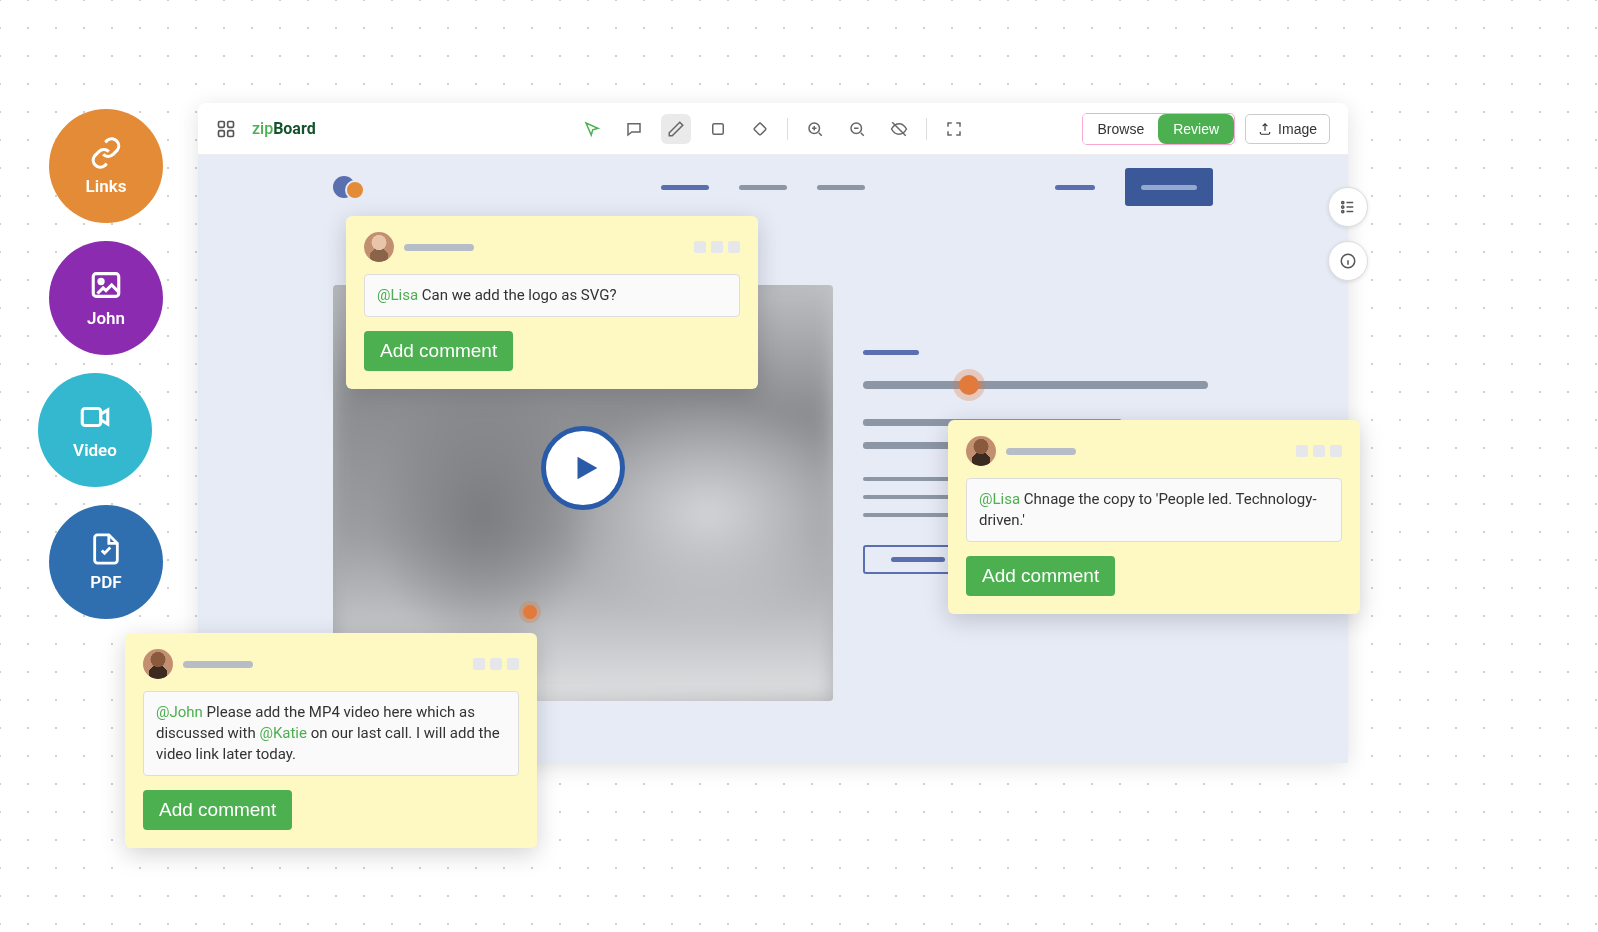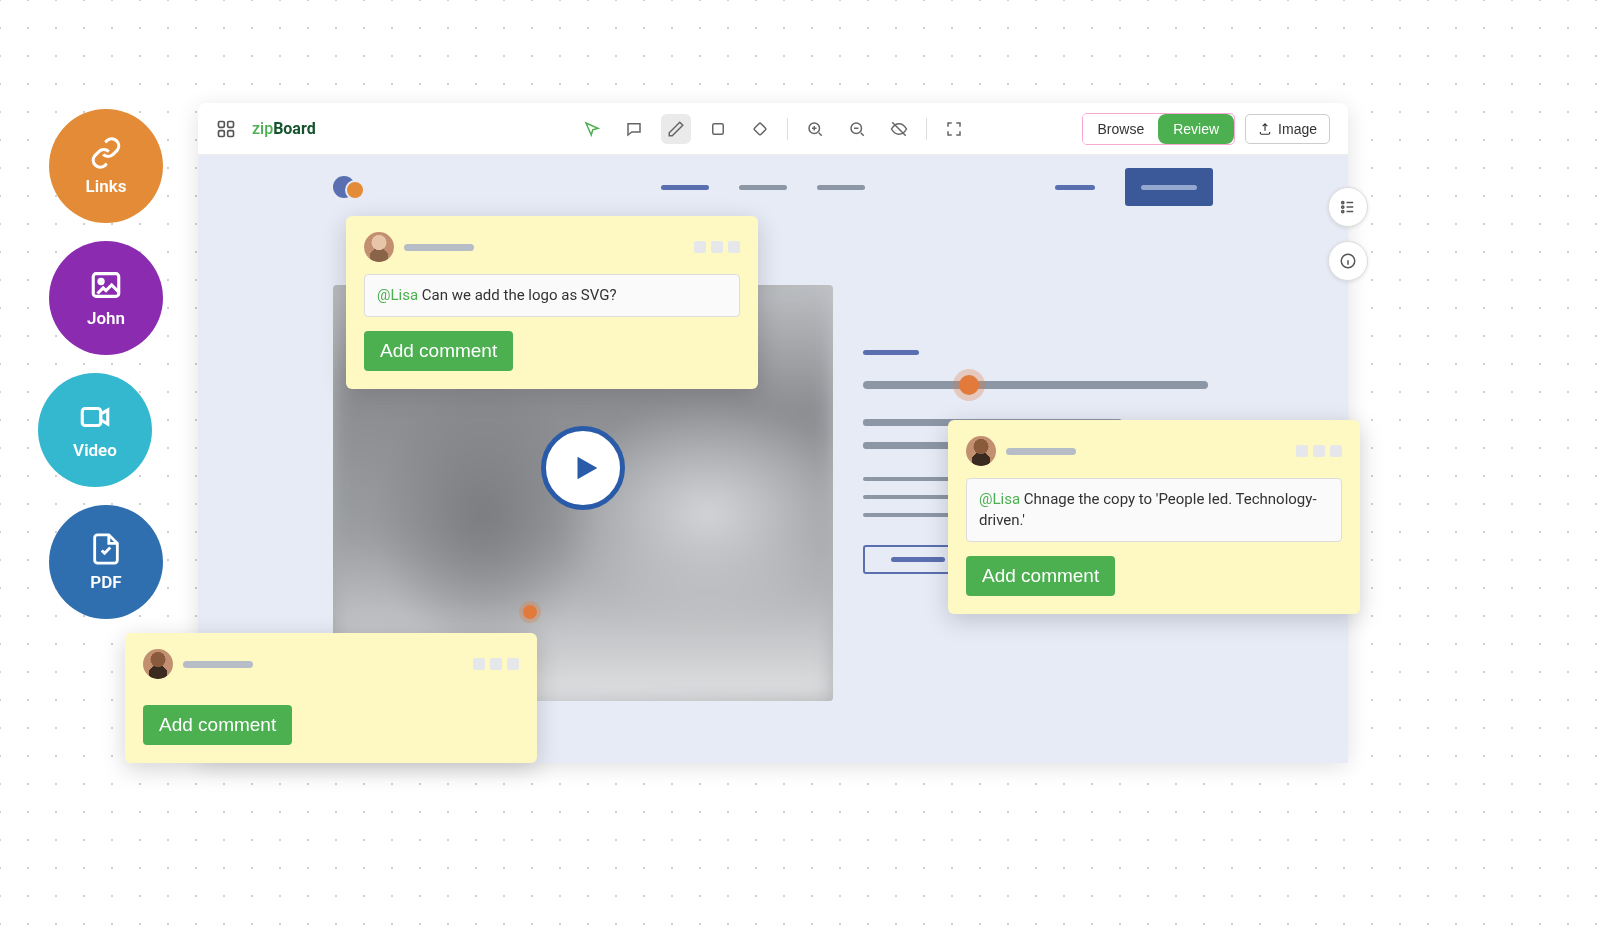--- a/index.html
+++ b/index.html
@@ -362,14 +362,17 @@
 <div class="popover pop3">
   <div class="pop-head">
     <div class="avatar a2"></div>
     <div class="name-line"></div>
     <div class="dots3">
         <span></span>
         <span></span>
         <span></span>
       </div>
   </div>
+  <div class="comment-box">
+    <span class="mention">@John</span><span> Please add the MP4 video here which as discussed with </span><span class="mention">@Katie</span><span> on our last call. I will add the video link later today.</span>
+  </div>
   <button class="add-btn">Add comment</button>
 </div>
 
 </body></html>

